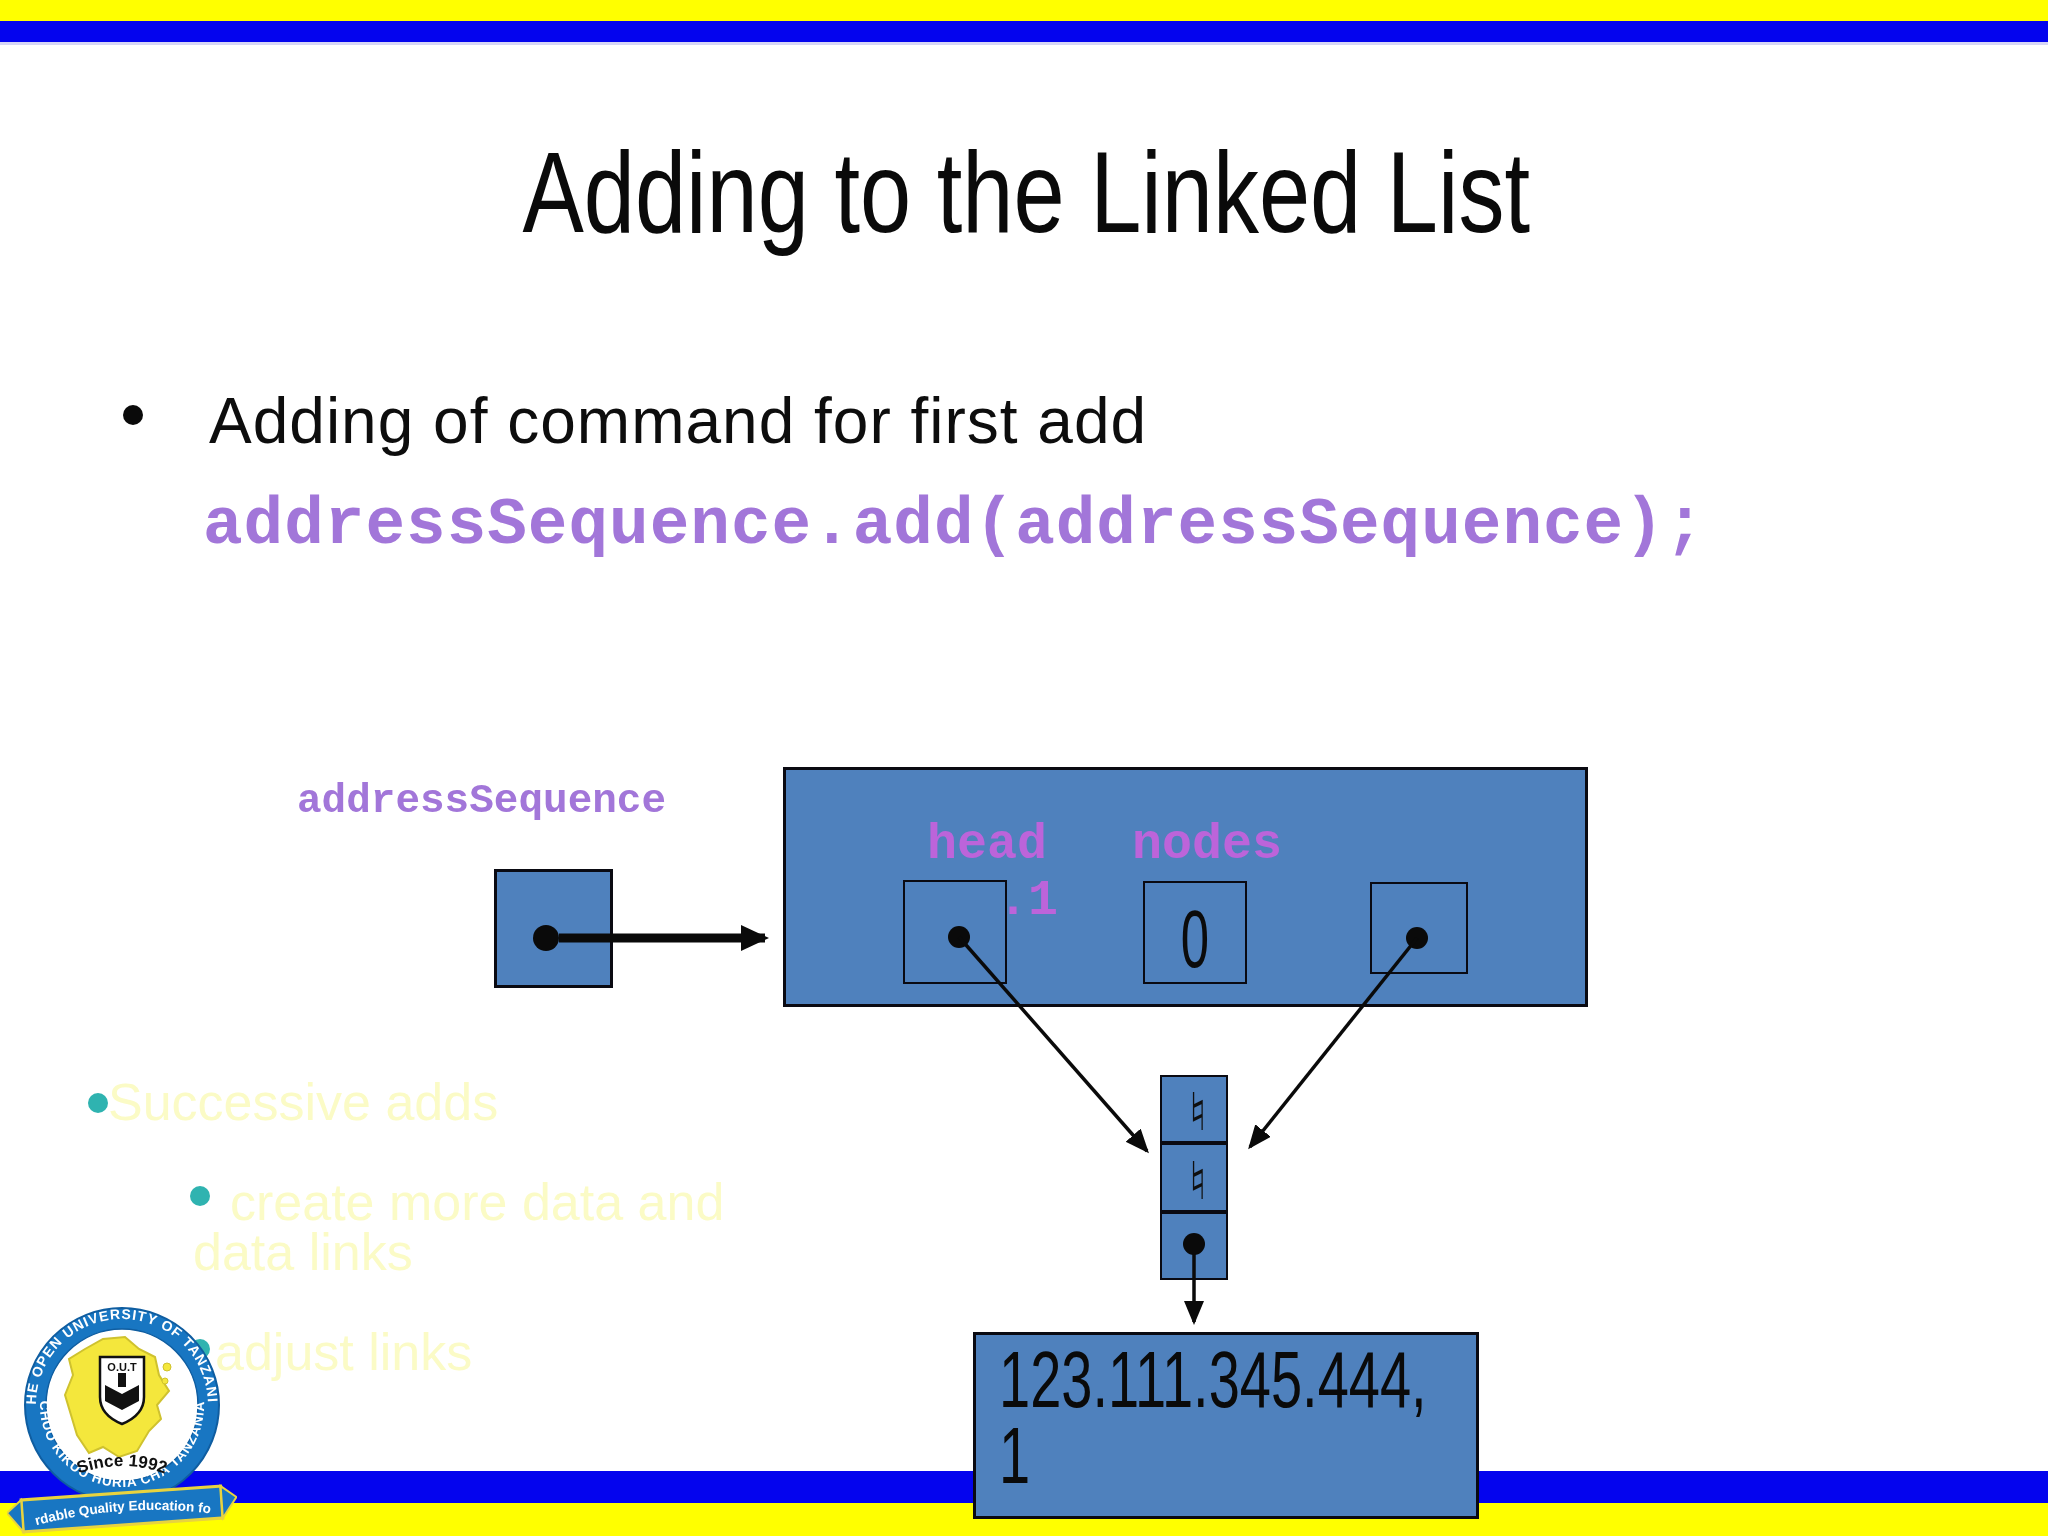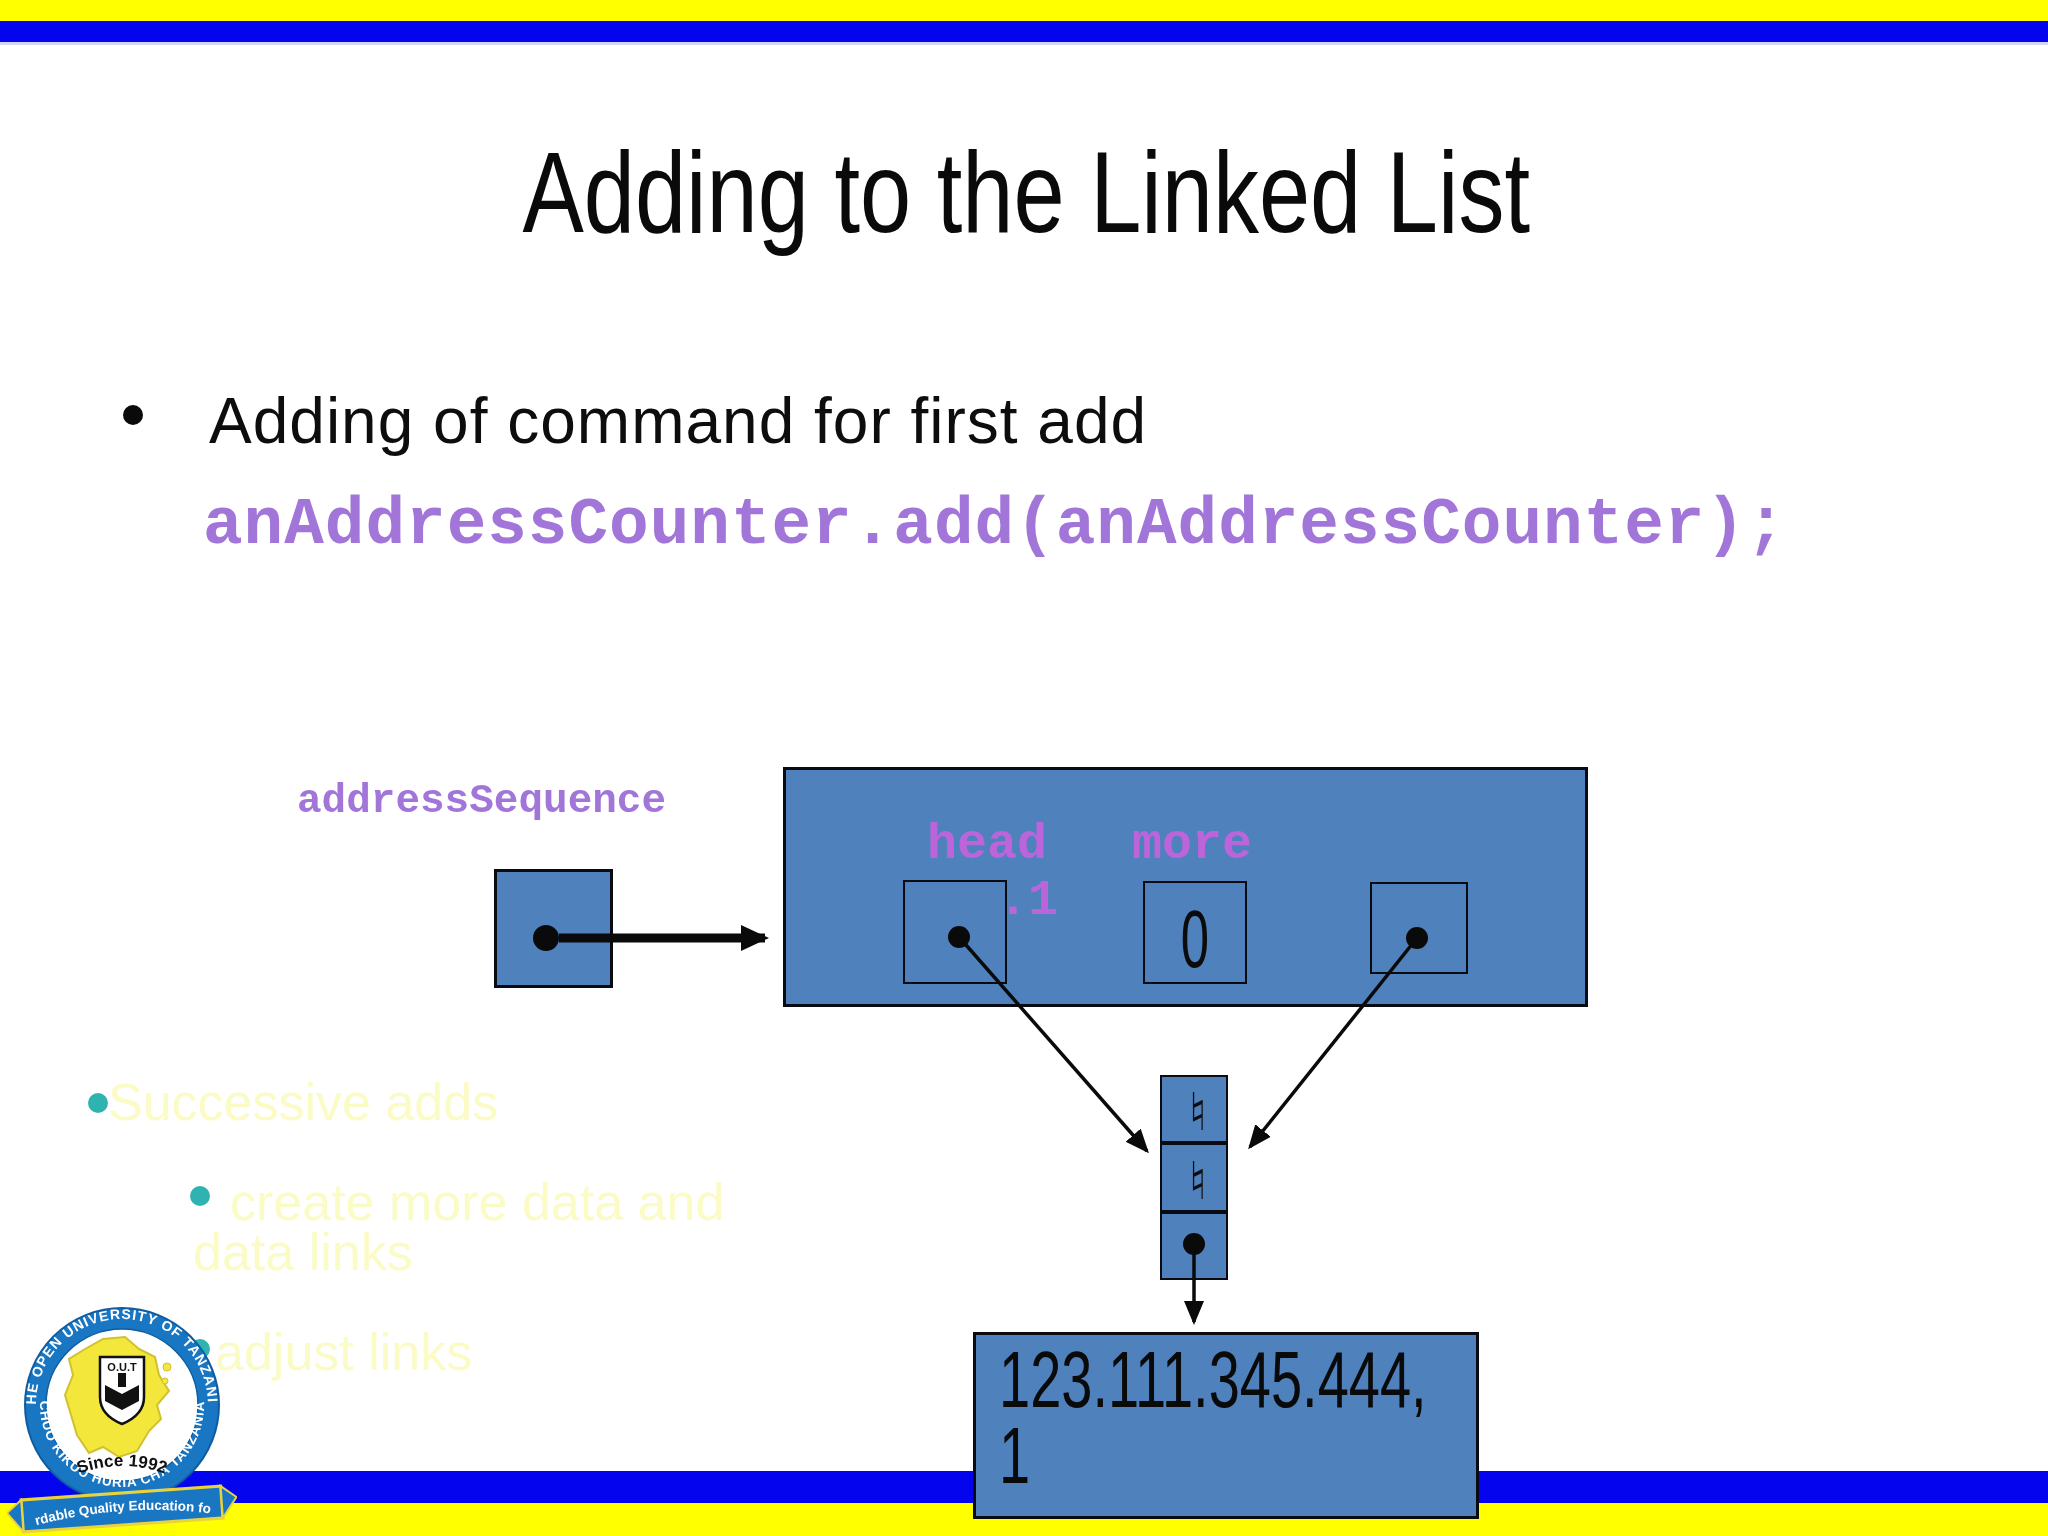--- a/index.html
+++ b/index.html
@@ -72,27 +72,27 @@
 
 <div class="abs bar-yellow-top"></div>
 <div class="abs bar-blue-top"></div>
 <div class="abs bar-lav"></div>
 <div class="abs bar-blue-bot"></div>
 <div class="abs bar-yellow-bot"></div>
 
 <div class="abs title">Adding to the Linked List</div>
 <div class="abs bullet-dot"></div>
 <div class="abs bullet-text">Adding of command for first add</div>
-<div class="abs code-line">anAddressCounter.add(anAddressCounter);</div>
+<div class="abs code-line">addressSequence.add(addressSequence);</div>
 
 <div class="abs var-label">addressSequence</div>
 <div class="abs box small-box"></div>
 <div class="abs box large-box"></div>
 <div class="abs field-label head-label">head</div>
-<div class="abs field-label size-label">more</div>
+<div class="abs field-label size-label">nodes</div>
 <div class="abs field-label overlap-label">.1</div>
 <div class="abs inner-box head-box"></div>
 <div class="abs inner-box size-box"></div>
 <div class="abs size-value">0</div>
 <div class="abs inner-box next-box"></div>
 
 <div class="abs stack-cell stack-top"></div>
 <div class="abs stack-cell stack-mid"></div>
 <div class="abs stack-cell stack-bot"></div>
 <div class="abs node-glyph glyph-top">♮</div>

